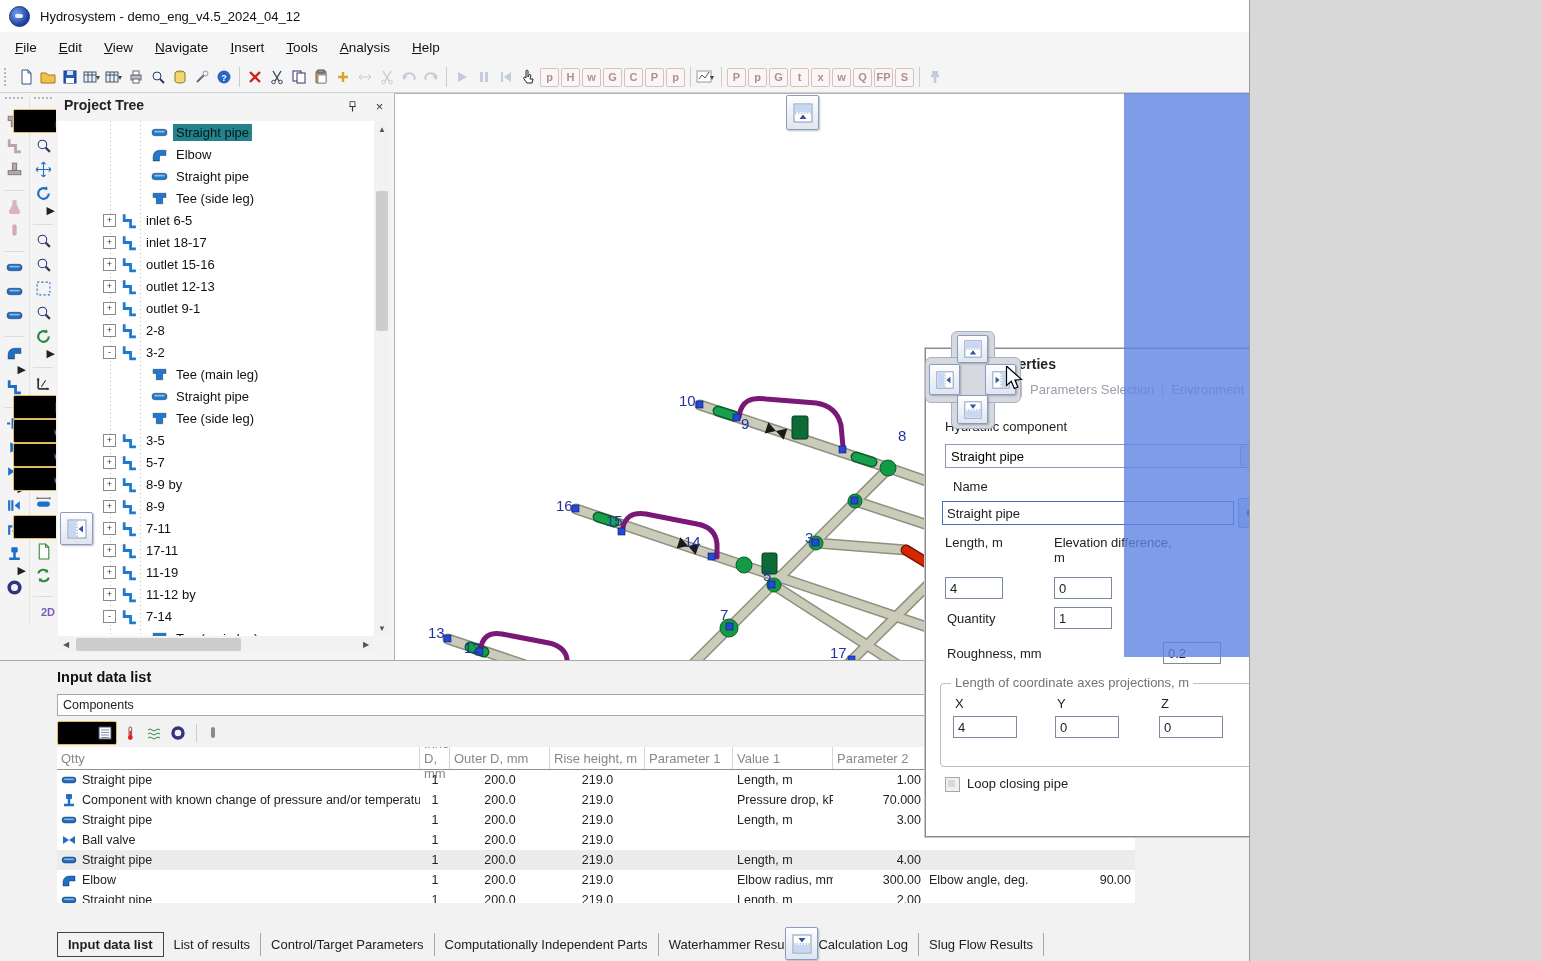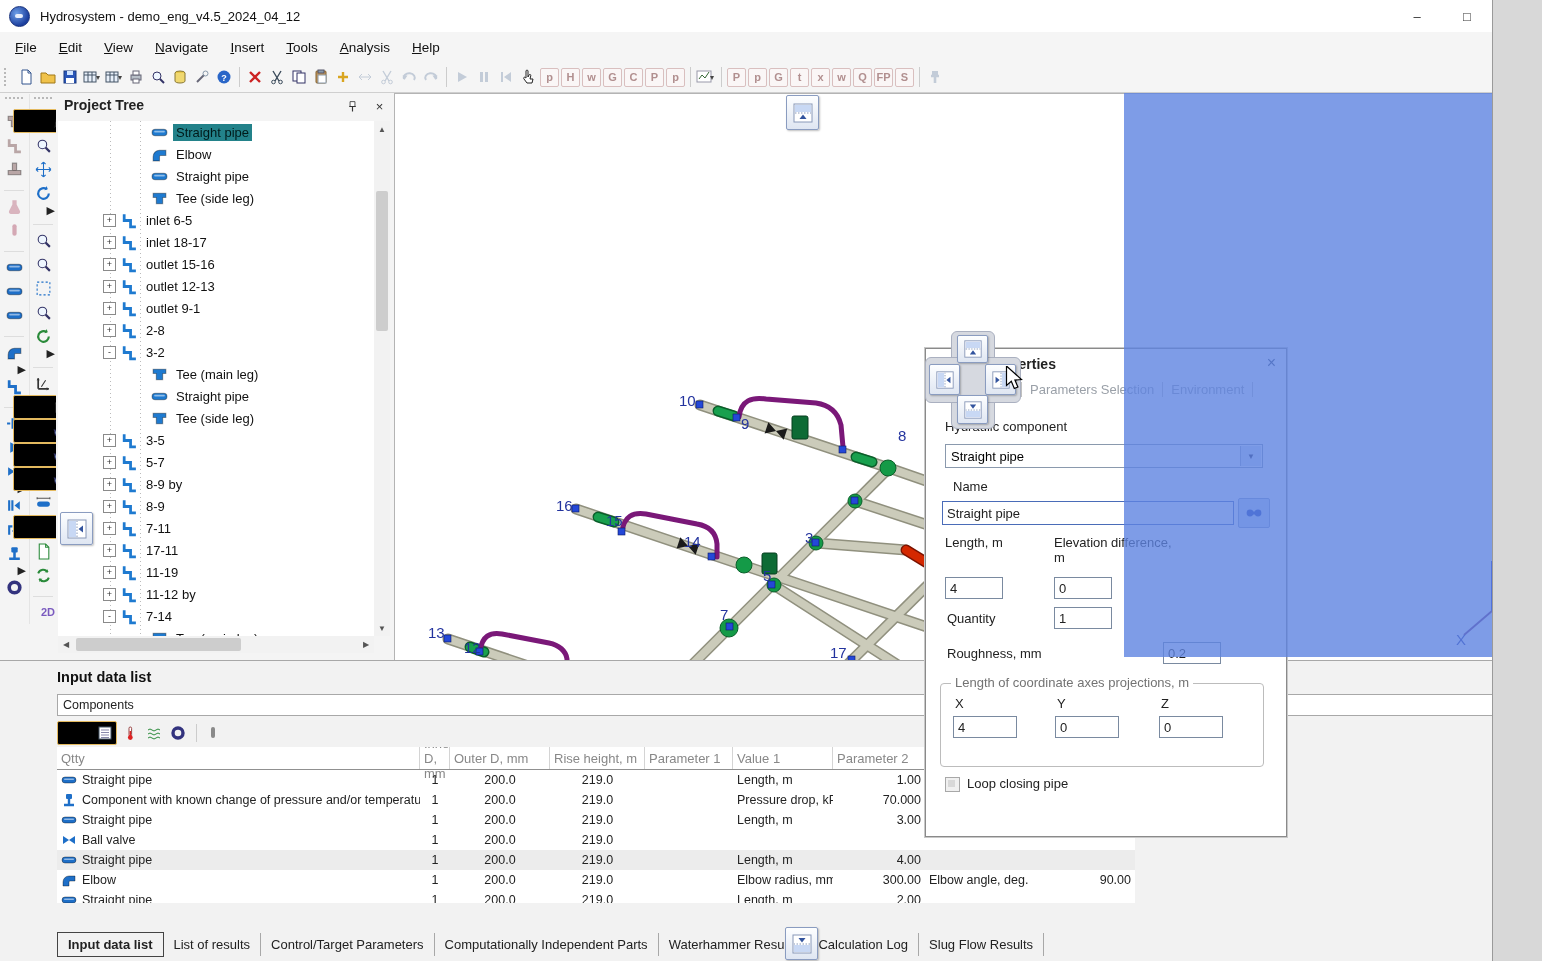--- a/index.html
+++ b/index.html
@@ -1,16 +1,16 @@
 <!DOCTYPE html>
 <html><head>
 <meta charset="utf-8">
 <style>
   html,body{margin:0;padding:0;background:#d8d8d8;font-family:"Liberation Sans","DejaVu Sans",sans-serif;}
-  #app{position:relative;width:1492px;height:961px;background:#fff;overflow:hidden;outline:1px solid #9a9a9a;}
+  #app{position:relative;width:1249px;height:961px;background:#fff;overflow:hidden;outline:1px solid #9a9a9a;}
   
   #titlebar{position:absolute;left:0;top:0;width:1542px;height:32px;background:#fff;border-bottom:1px solid #e6e6e6;display:flex;align-items:center;}
   #applogo{width:19px;height:19px;border-radius:50%;margin-left:9px;background:radial-gradient(circle at 35% 35%,#6fa0e8,#1c3f9e 70%);border:1px solid #16307c;position:relative;}
   #applogo::after{content:"";position:absolute;left:5px;top:7px;width:8px;height:4px;background:#e8eefc;border-radius:2px;}
   #titletext{margin-left:10px;font-size:13px;color:#111;}
   #winbtns{position:absolute;right:0;top:0;height:32px;display:flex;}
   .winbtn{width:50px;height:32px;display:flex;align-items:center;justify-content:center;font-size:13px;color:#333;}
   
   #menubar{position:absolute;left:0;top:32px;width:1542px;height:30px;background:#f5f5f5;display:flex;align-items:center;padding-left:4px;box-sizing:border-box;}
   .menuitem{padding:4px 11px;font-size:13.5px;color:#111;}

